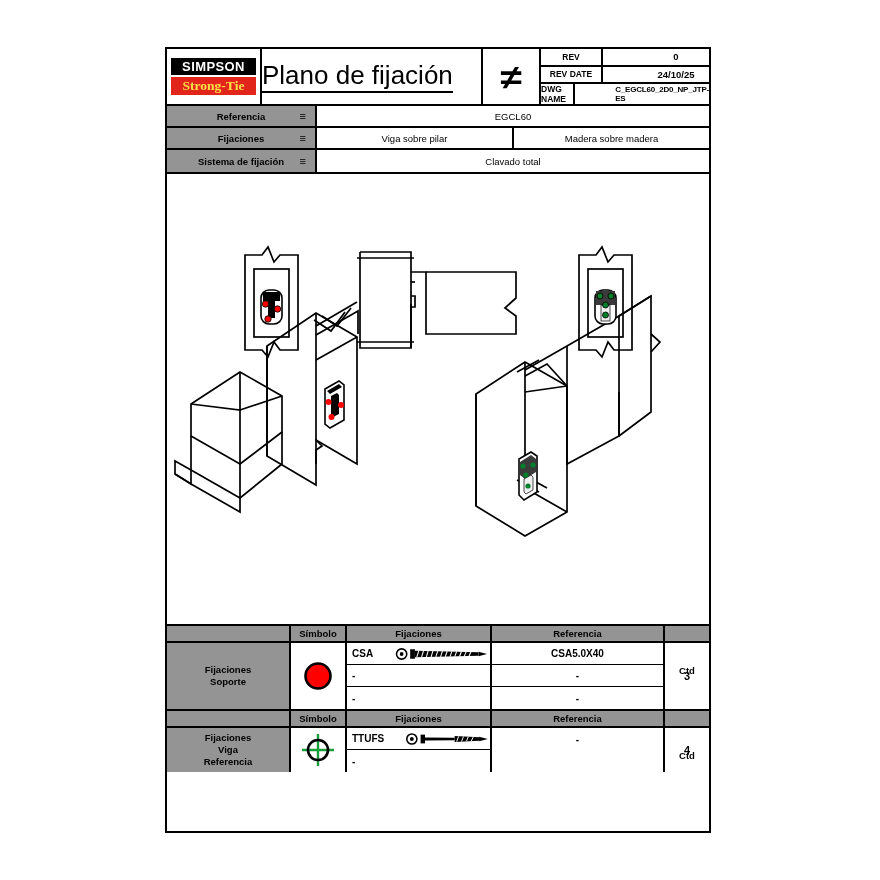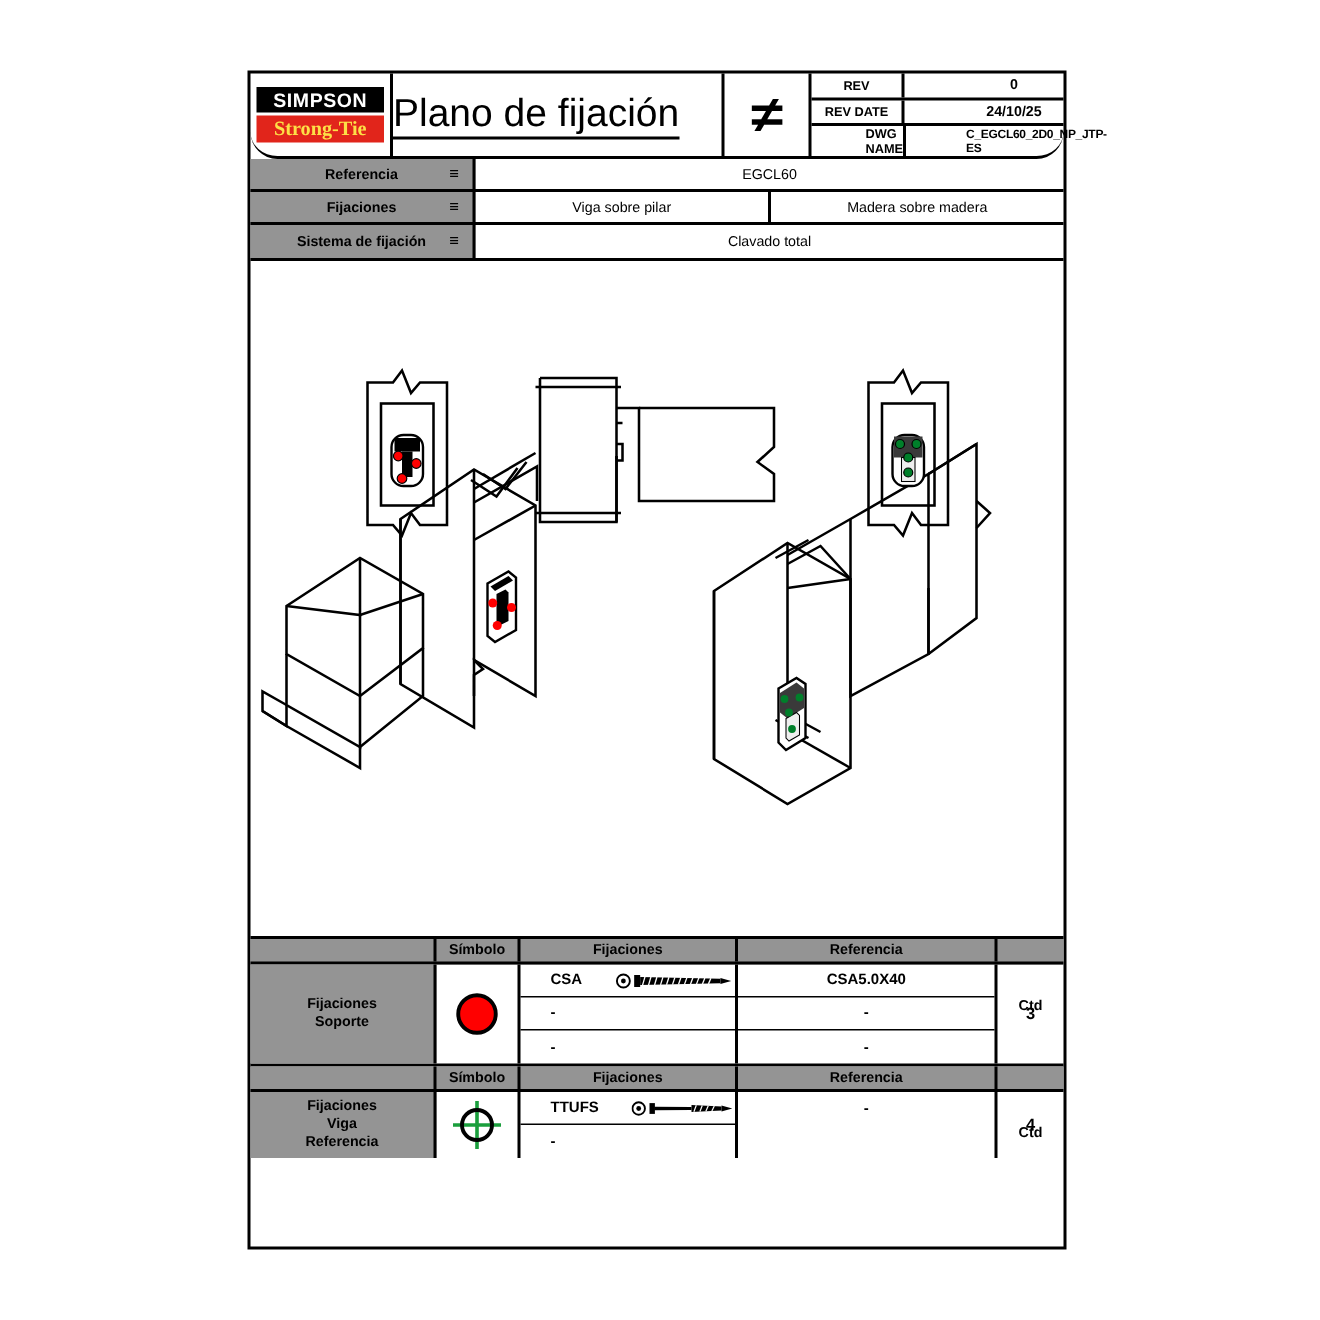--- a/index.html
+++ b/index.html
@@ -1,31 +1,31 @@
 <!DOCTYPE html>
 <html><head>
 <meta charset="utf-8">
 <style>
   html,body{margin:0;padding:0;background:#ffffff;}
   body{width:880px;height:880px;font-family:"Liberation Sans",sans-serif;-webkit-font-smoothing:none;}
 
   #sheet{position:absolute;left:165px;top:47px;width:546px;height:786px;border:2px solid #000;box-sizing:border-box;background:#fff;}
 
   
-  .titleblock{display:flex;height:57px;border-bottom:2px solid #000;box-sizing:border-box;border-radius:18px;}
+  .titleblock{display:flex;height:57px;border-bottom:2px solid #000;box-sizing:border-box;}
   .logo-cell{width:95px;border-right:2px solid #000;box-sizing:border-box;display:flex;flex-direction:column;justify-content:center;padding:3px 4px;}
   .logo-top{background:#000;color:#fff;font-weight:bold;font-size:13px;text-align:center;letter-spacing:.4px;line-height:17px;}
   .logo-bot{background:#e1251b;color:#fde047;font-weight:bold;font-size:13.5px;text-align:center;line-height:18px;font-family:"Liberation Serif",serif;margin-top:2px;}
   .title-cell{flex:1;display:flex;align-items:center;justify-content:flex-start;border-right:2px solid #000;box-sizing:border-box;}
   .title-cell span{font-size:26px;border-bottom:2.5px solid #000;padding-bottom:1px;line-height:30px;}
   .neq-cell{width:58px;border-right:2px solid #000;box-sizing:border-box;display:flex;align-items:center;justify-content:center;}
   .neq{font-size:34px;font-weight:bold;line-height:34px;transform:scaleX(1.15);}
   .rev-block{width:168px;display:flex;flex-direction:column;box-sizing:border-box;}
   .rev-row{display:flex;flex:1;border-bottom:2px solid #000;box-sizing:border-box;gap:40px;}
-  .rev-row:last-child{border-bottom:none;padding-left:36px;}
+  .rev-row:last-child{border-bottom:none;}
   .rev-lab{width:62px;border-right:2px solid #000;box-sizing:border-box;display:flex;align-items:center;justify-content:center;font-size:8.5px;font-weight:bold;}
   .rev-val{flex:1;display:flex;align-items:center;justify-content:center;font-size:9.5px;font-weight:bold;}
   .rev-val.small{font-size:8px;letter-spacing:-.2px;}
 
   
   .specs{border-bottom:2px solid #000;}
   .spec-row{display:flex;height:22px;border-bottom:2px solid #000;box-sizing:border-box;}
   .spec-row:last-child{border-bottom:none;}
   .spec-lab{width:150px;background:#949494;border-right:2px solid #000;box-sizing:border-box;display:flex;align-items:center;justify-content:center;font-size:9.5px;font-weight:bold;position:relative;}
   .spec-eq{position:absolute;right:9px;font-size:11px;font-weight:bold;}
@@ -48,21 +48,21 @@
   .f-ref{flex:1;border-right:2px solid #000;box-sizing:border-box;}
   .f-ctd{width:44px;box-sizing:border-box;display:flex;align-items:center;justify-content:center;font-size:11px;font-weight:bold;}
   .hcell{display:flex;align-items:center;justify-content:center;font-size:9.5px;font-weight:bold;box-sizing:border-box;border-right:2px solid #000;}
   .hcell.h-name{width:124px;}
   .hcell.h-sym{width:56px;}
   .hcell.h-fix{width:145px;}
   .hcell.h-ref{flex:1;}
   .hcell.h-ctd{width:44px;border-right:none;margin-top:44px;}
   .frow{height:22px;border-bottom:1.5px solid #000;box-sizing:border-box;display:flex;align-items:center;}
   .frow:last-child{border-bottom:none;}
-  .fix-row{padding-left:20px;gap:22px;}
+  .fix-row{padding-left:5px;gap:22px;}
   .fix-code{font-size:10px;font-weight:bold;}
   .ref-row{justify-content:center;font-size:10px;font-weight:bold;}
   .dash{font-size:10px;font-weight:bold;}
 </style>
 </head>
 <body>
 
 <div id="sheet">
 
   <div class="titleblock">

